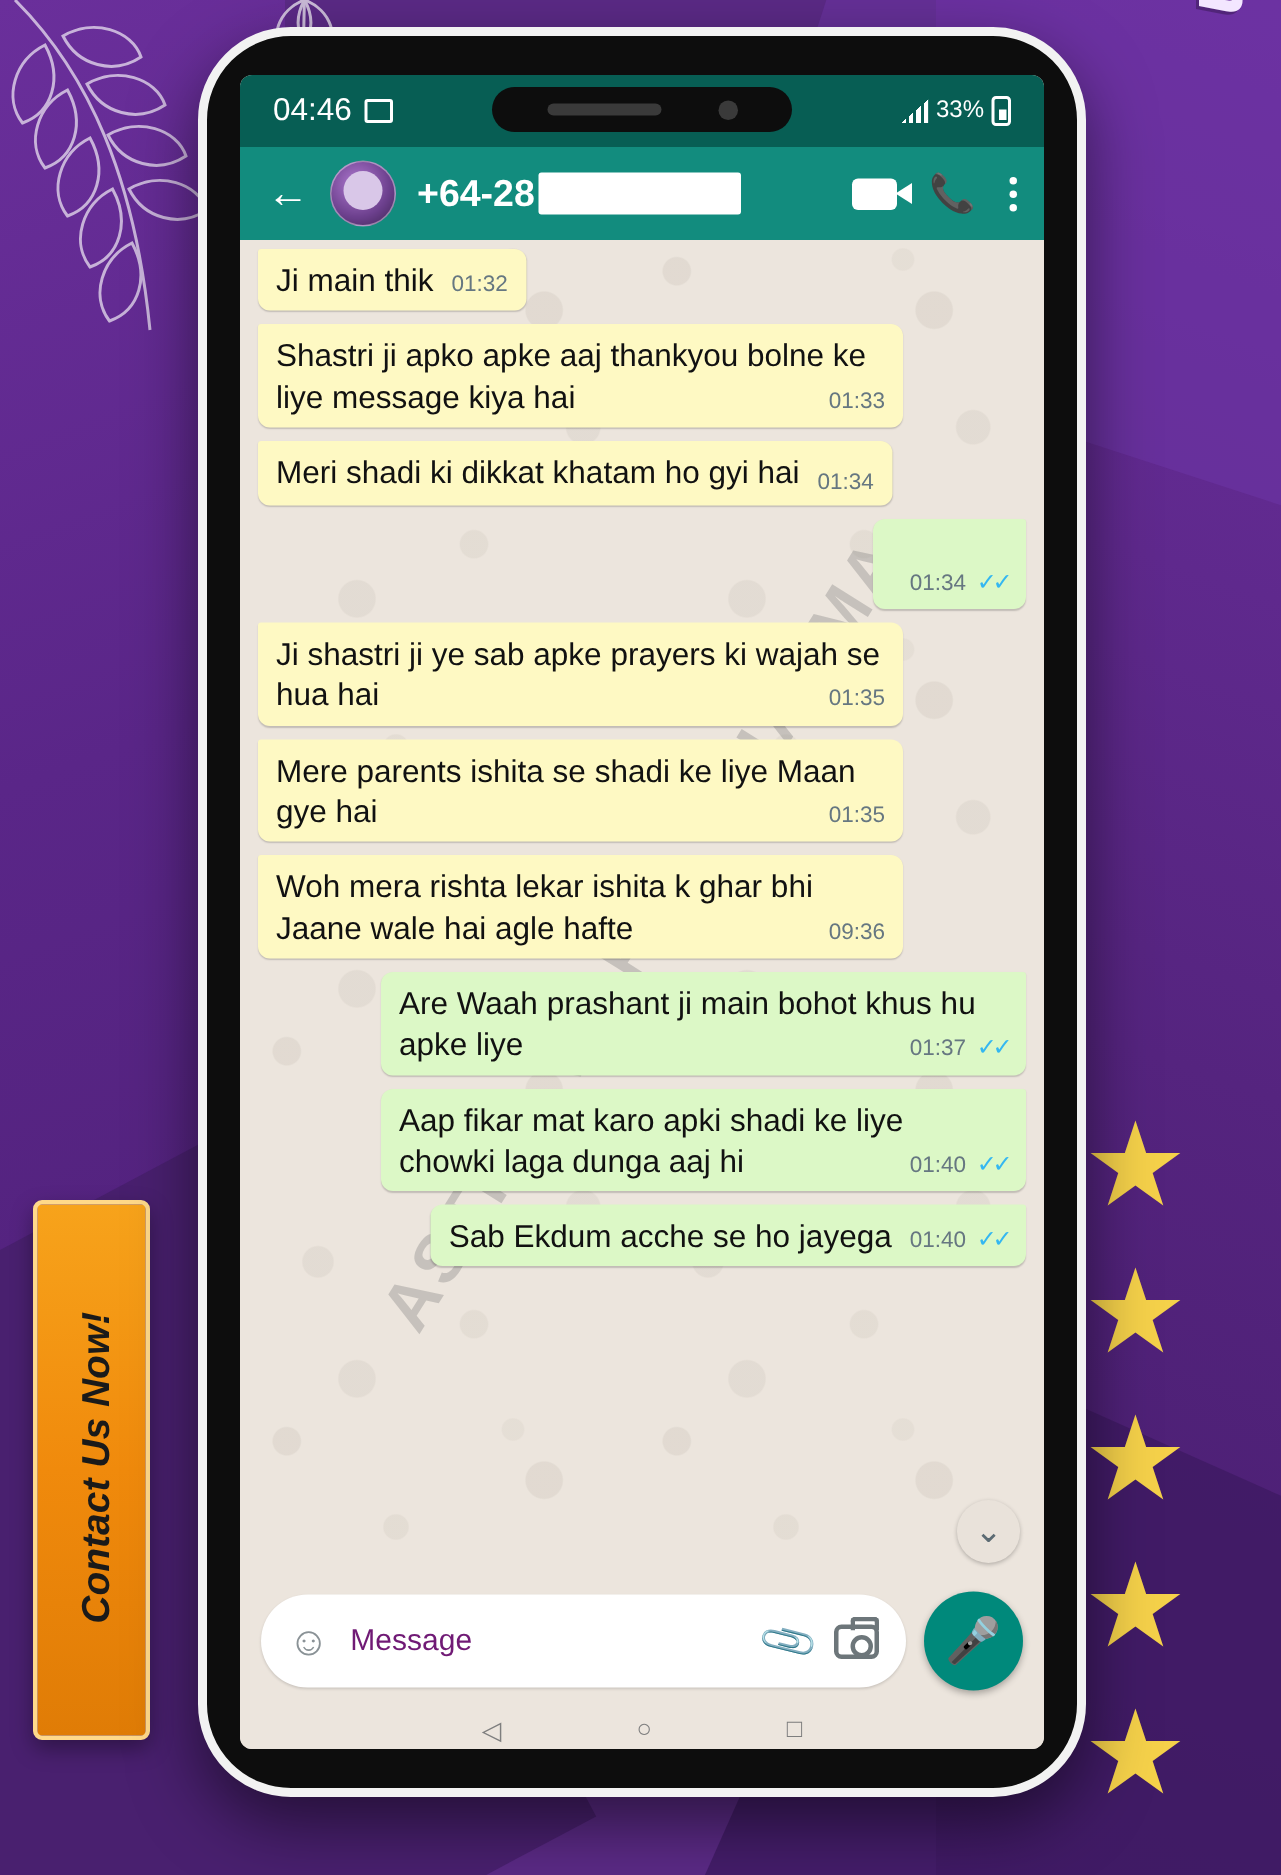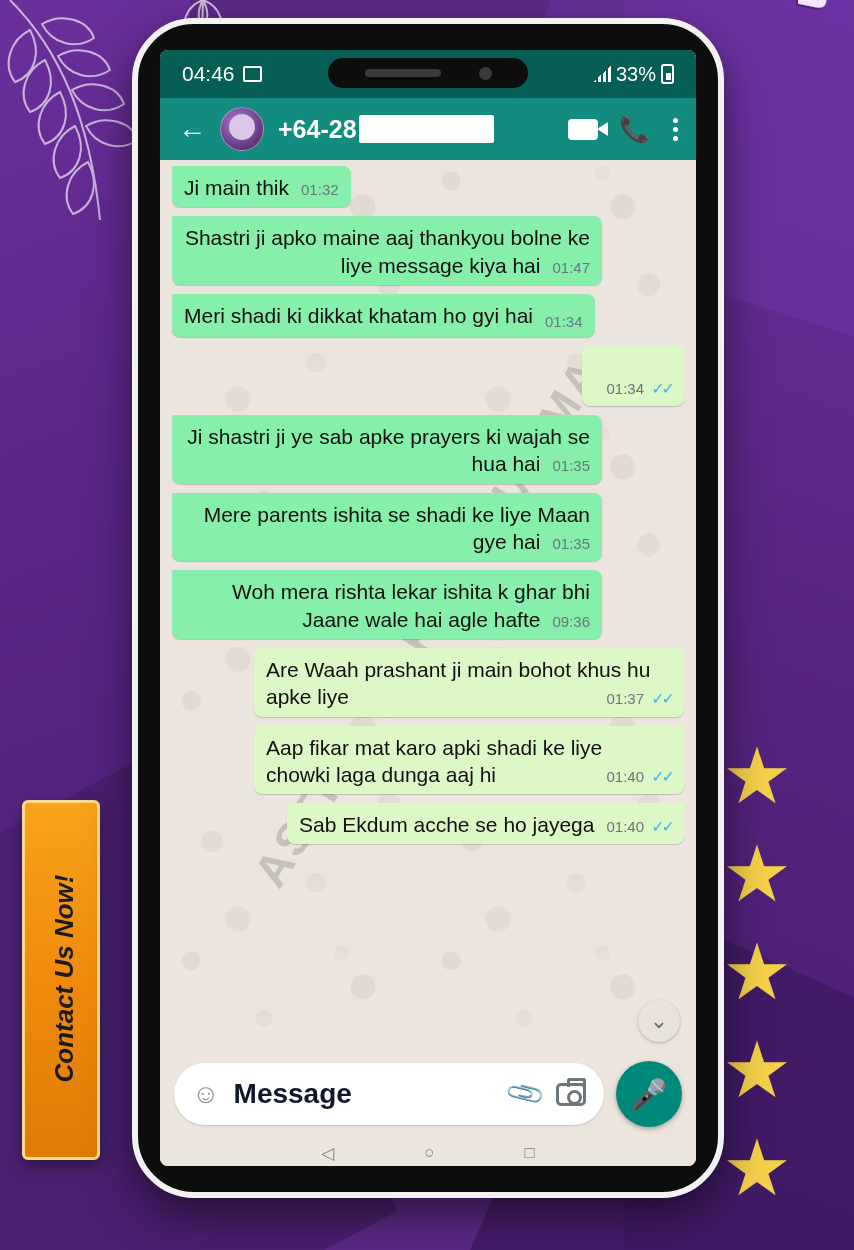--- a/index.html
+++ b/index.html
@@ -104,21 +104,21 @@
     overflow: hidden;
     display: flex; flex-direction: column;
   }
   
   .statusbar {
     height: 48px; background: #075e54; color: #fff;
     display: flex; align-items: center; justify-content: space-between;
     padding: 0 22px; font-size: 21px; position: relative;
   }
   .sb-left { display: flex; align-items: center; gap: 8px; }
-  .sb-right { display: flex; align-items: center; gap: 5px; font-size: 20px; }
+  .sb-right { display: flex; align-items: center; gap: 5px; font-size: 16px; }
   .notch {
     position: absolute; left: 50%; top: 8px; transform: translateX(-50%);
     width: 200px; height: 30px; background: #0d0d0d; border-radius: 16px;
     display: flex; align-items: center; justify-content: center; gap: 38px;
   }
   .notch .speaker { width: 76px; height: 8px; background: #3a3a3a; border-radius: 4px; }
   .notch .cam { width: 13px; height: 13px; background: #3a3a3a; border-radius: 50%; }
   .batt { width: 13px; height: 20px; border: 2px solid #fff; border-radius: 3px; position: relative; display:inline-block;}
   .batt:after { content:""; position:absolute; left:3px; bottom:2px; right:1px; height:7px; background:#fff;}
   .sig { display:inline-block; width:18px; height:16px;
@@ -180,21 +180,21 @@
   }
   .msgs { position: relative; display: flex; flex-direction: column; gap: 9px; }
   .row { display: flex; }
   .row.in { justify-content: flex-start; }
   .row.out { justify-content: flex-end; }
   .bubble {
     max-width: 430px; border-radius: 8px; padding: 8px 12px 6px 12px;
     font-size: 21px; line-height: 1.3; color: #111;
     box-shadow: 0 1px 1px rgba(0,0,0,.18); position: relative;
   }
-  .bubble.in { background: #86efac; border-top-left-radius: 2px; text-align: right; }
+  .bubble.in { background: #fef9c3; border-top-left-radius: 2px; }
   .bubble.out { background: #dcf8c6; border-top-right-radius: 2px; }
   .btext { display: inline; }
   .meta {
     float: right; margin-left: 12px; margin-top: 6px;
     font-size: 15px; color: #667781; white-space: nowrap;
   }
   .tick { color: #34b7f1; font-size: 16px; margin-left: 3px; letter-spacing: -3px; }
   .clearfix:after { content:""; display:block; clear:both; }
   .scroll-down {
     position: absolute; right: 16px; bottom: 6px;
@@ -215,21 +215,21 @@
   .input-bar {
     height: 92px; background: #ece5dd;
     display: flex; align-items: center; gap: 12px; padding: 0 14px;
   }
   .input-field {
     flex: 1; height: 62px; background: #fff; border-radius: 32px;
     display: flex; align-items: center; gap: 14px; padding: 0 18px;
     box-shadow: 0 1px 2px rgba(0,0,0,.15);
   }
   .smiley { font-size: 27px; color: #8a9296; }
-  .placeholder { color: #0f172a; font-size: 28px; flex: 1; font-weight: bold; }
+  .placeholder { color: #701a75; font-size: 20px; flex: 1; }
   .clip { font-size: 26px; color: #6d767a; transform: rotate(-35deg); }
   .cam-ic {
     width: 30px; height: 23px; border: 3px solid #6d767a; border-radius: 5px; position: relative;
   }
   .cam-ic:before {
     content:""; position:absolute; left:8px; top:-8px; width:13px; height:6px;
     border:3px solid #6d767a; border-bottom:none; border-radius:3px 3px 0 0;
   }
   .cam-ic:after {
     content:""; position:absolute; left:8px; top:4px; width:9px; height:9px;
@@ -347,23 +347,23 @@
             <div class="bubble in clearfix">
               <span class="btext">Ji main thik</span>
               <span class="meta">
                 <span>01:32</span>
               </span>
             </div>
           </div>
 
           <div class="row in">
             <div class="bubble in clearfix">
-              <span class="btext">Shastri ji apko maine aaj thankyou bolne ke liye message kiya hai</span>
-              <span class="meta">
-                <span>01:47</span>
+              <span class="btext">Shastri ji apko apke aaj thankyou bolne ke liye message kiya hai</span>
+              <span class="meta">
+                <span>01:33</span>
               </span>
             </div>
           </div>
 
           <div class="row in">
             <div class="bubble in clearfix" style="max-width:445px;">
               <span class="btext">Meri shadi ki dikkat khatam ho gyi hai</span>
               <span class="meta" style="display:block;float:right;margin-top:10px;">
                 <span>01:34</span>
               </span>

